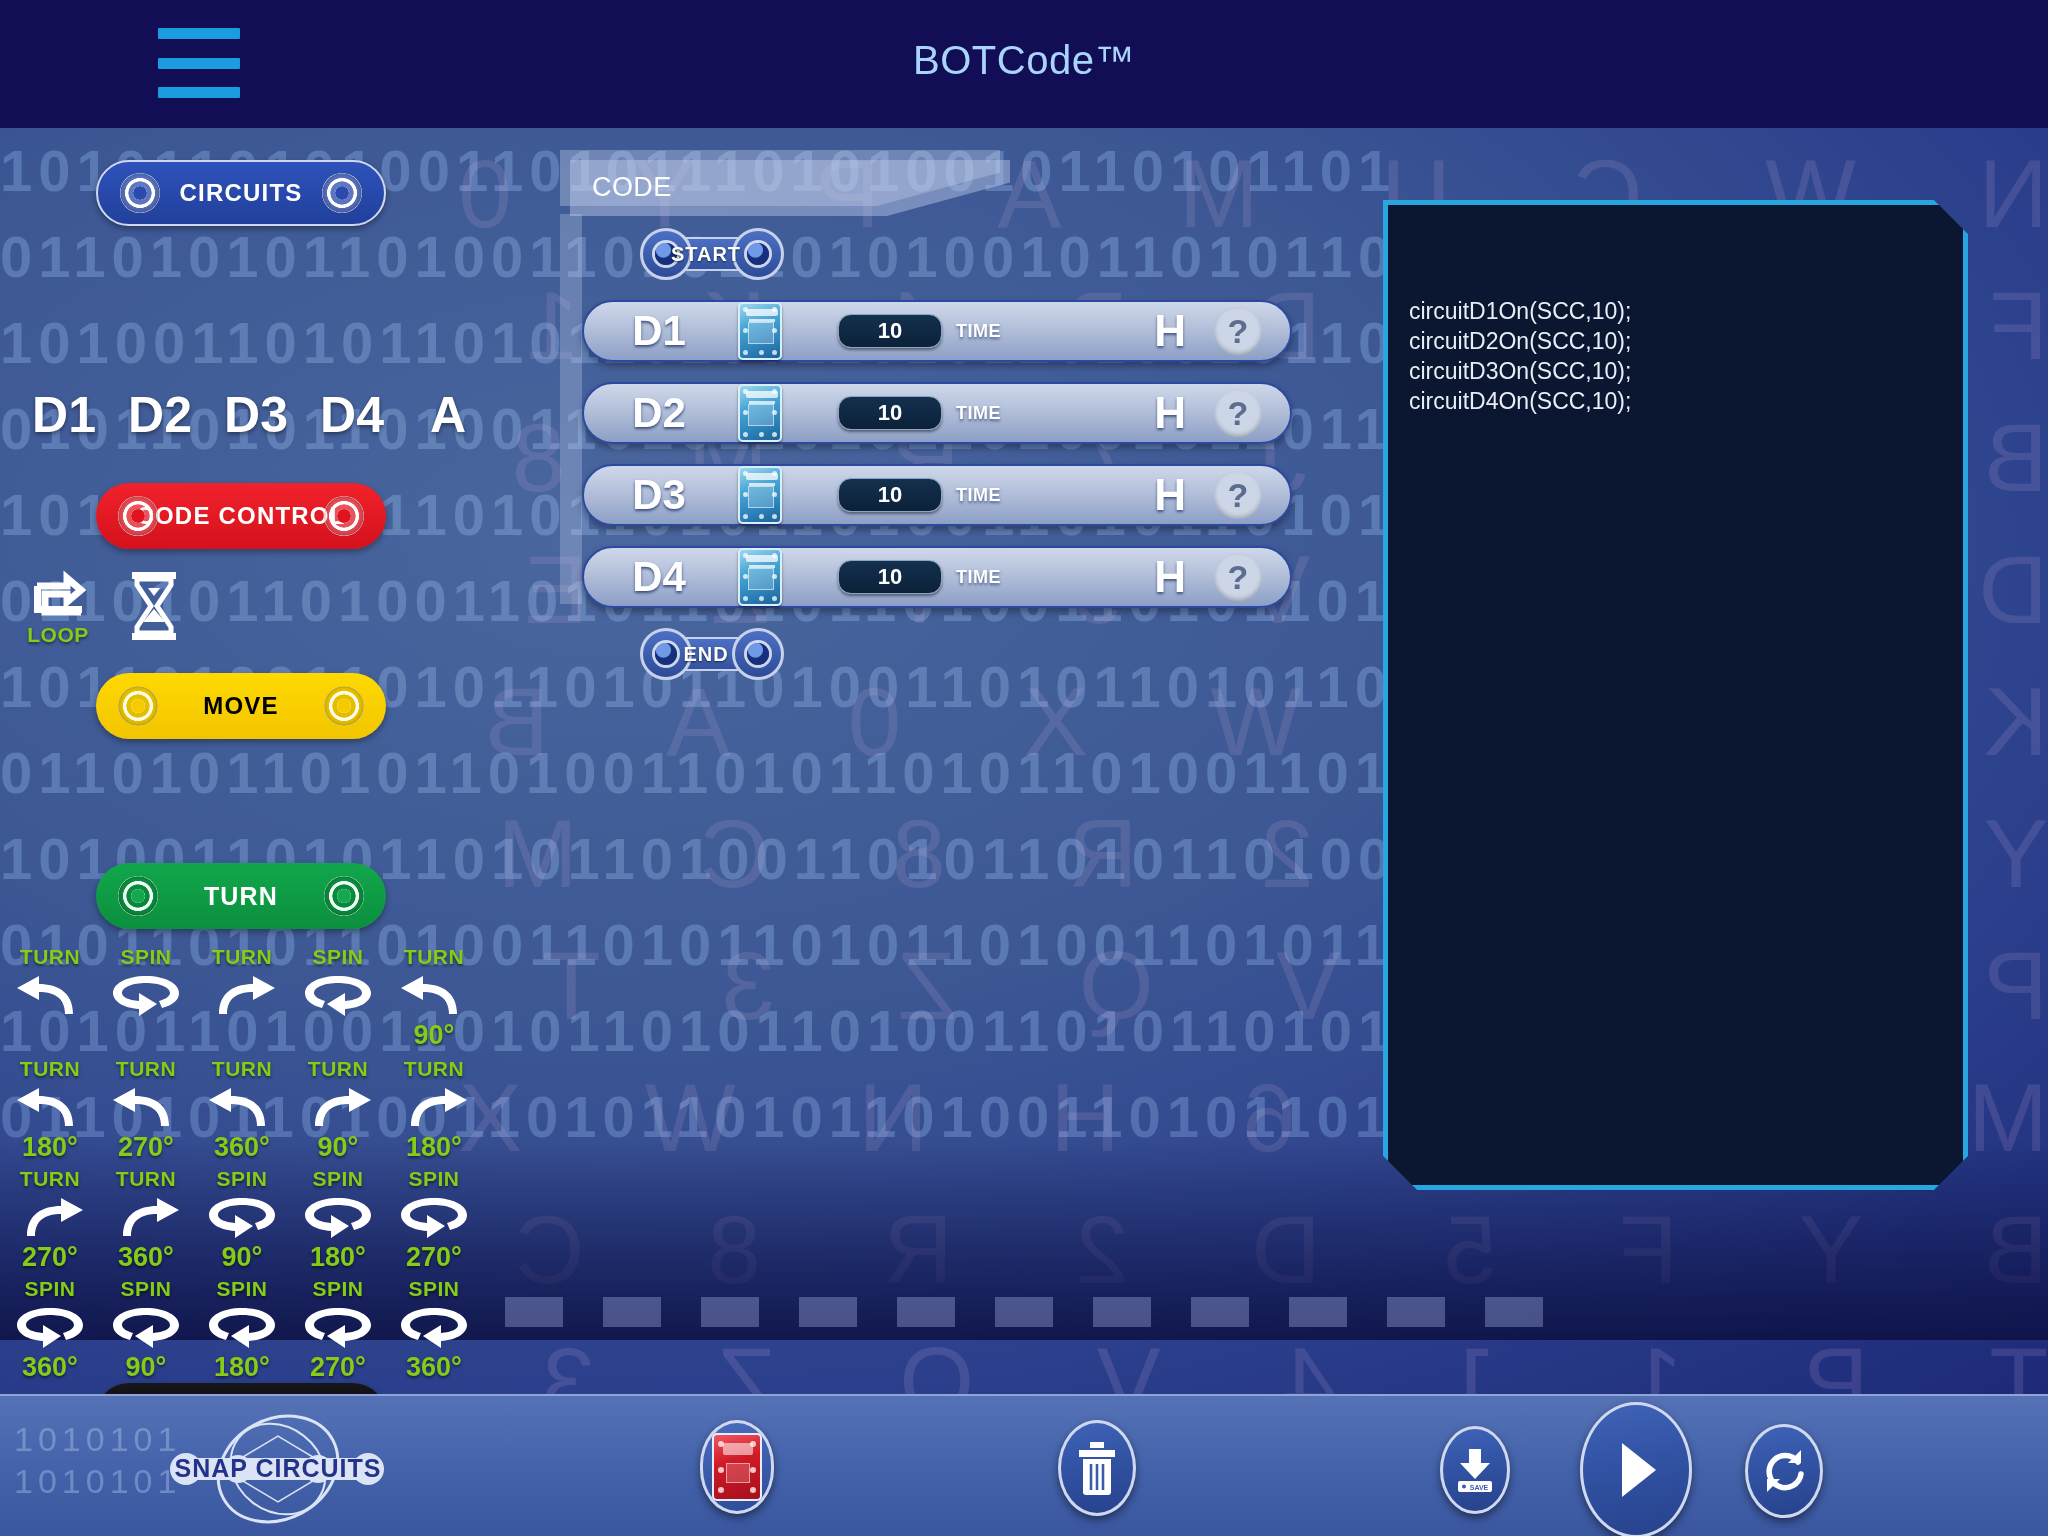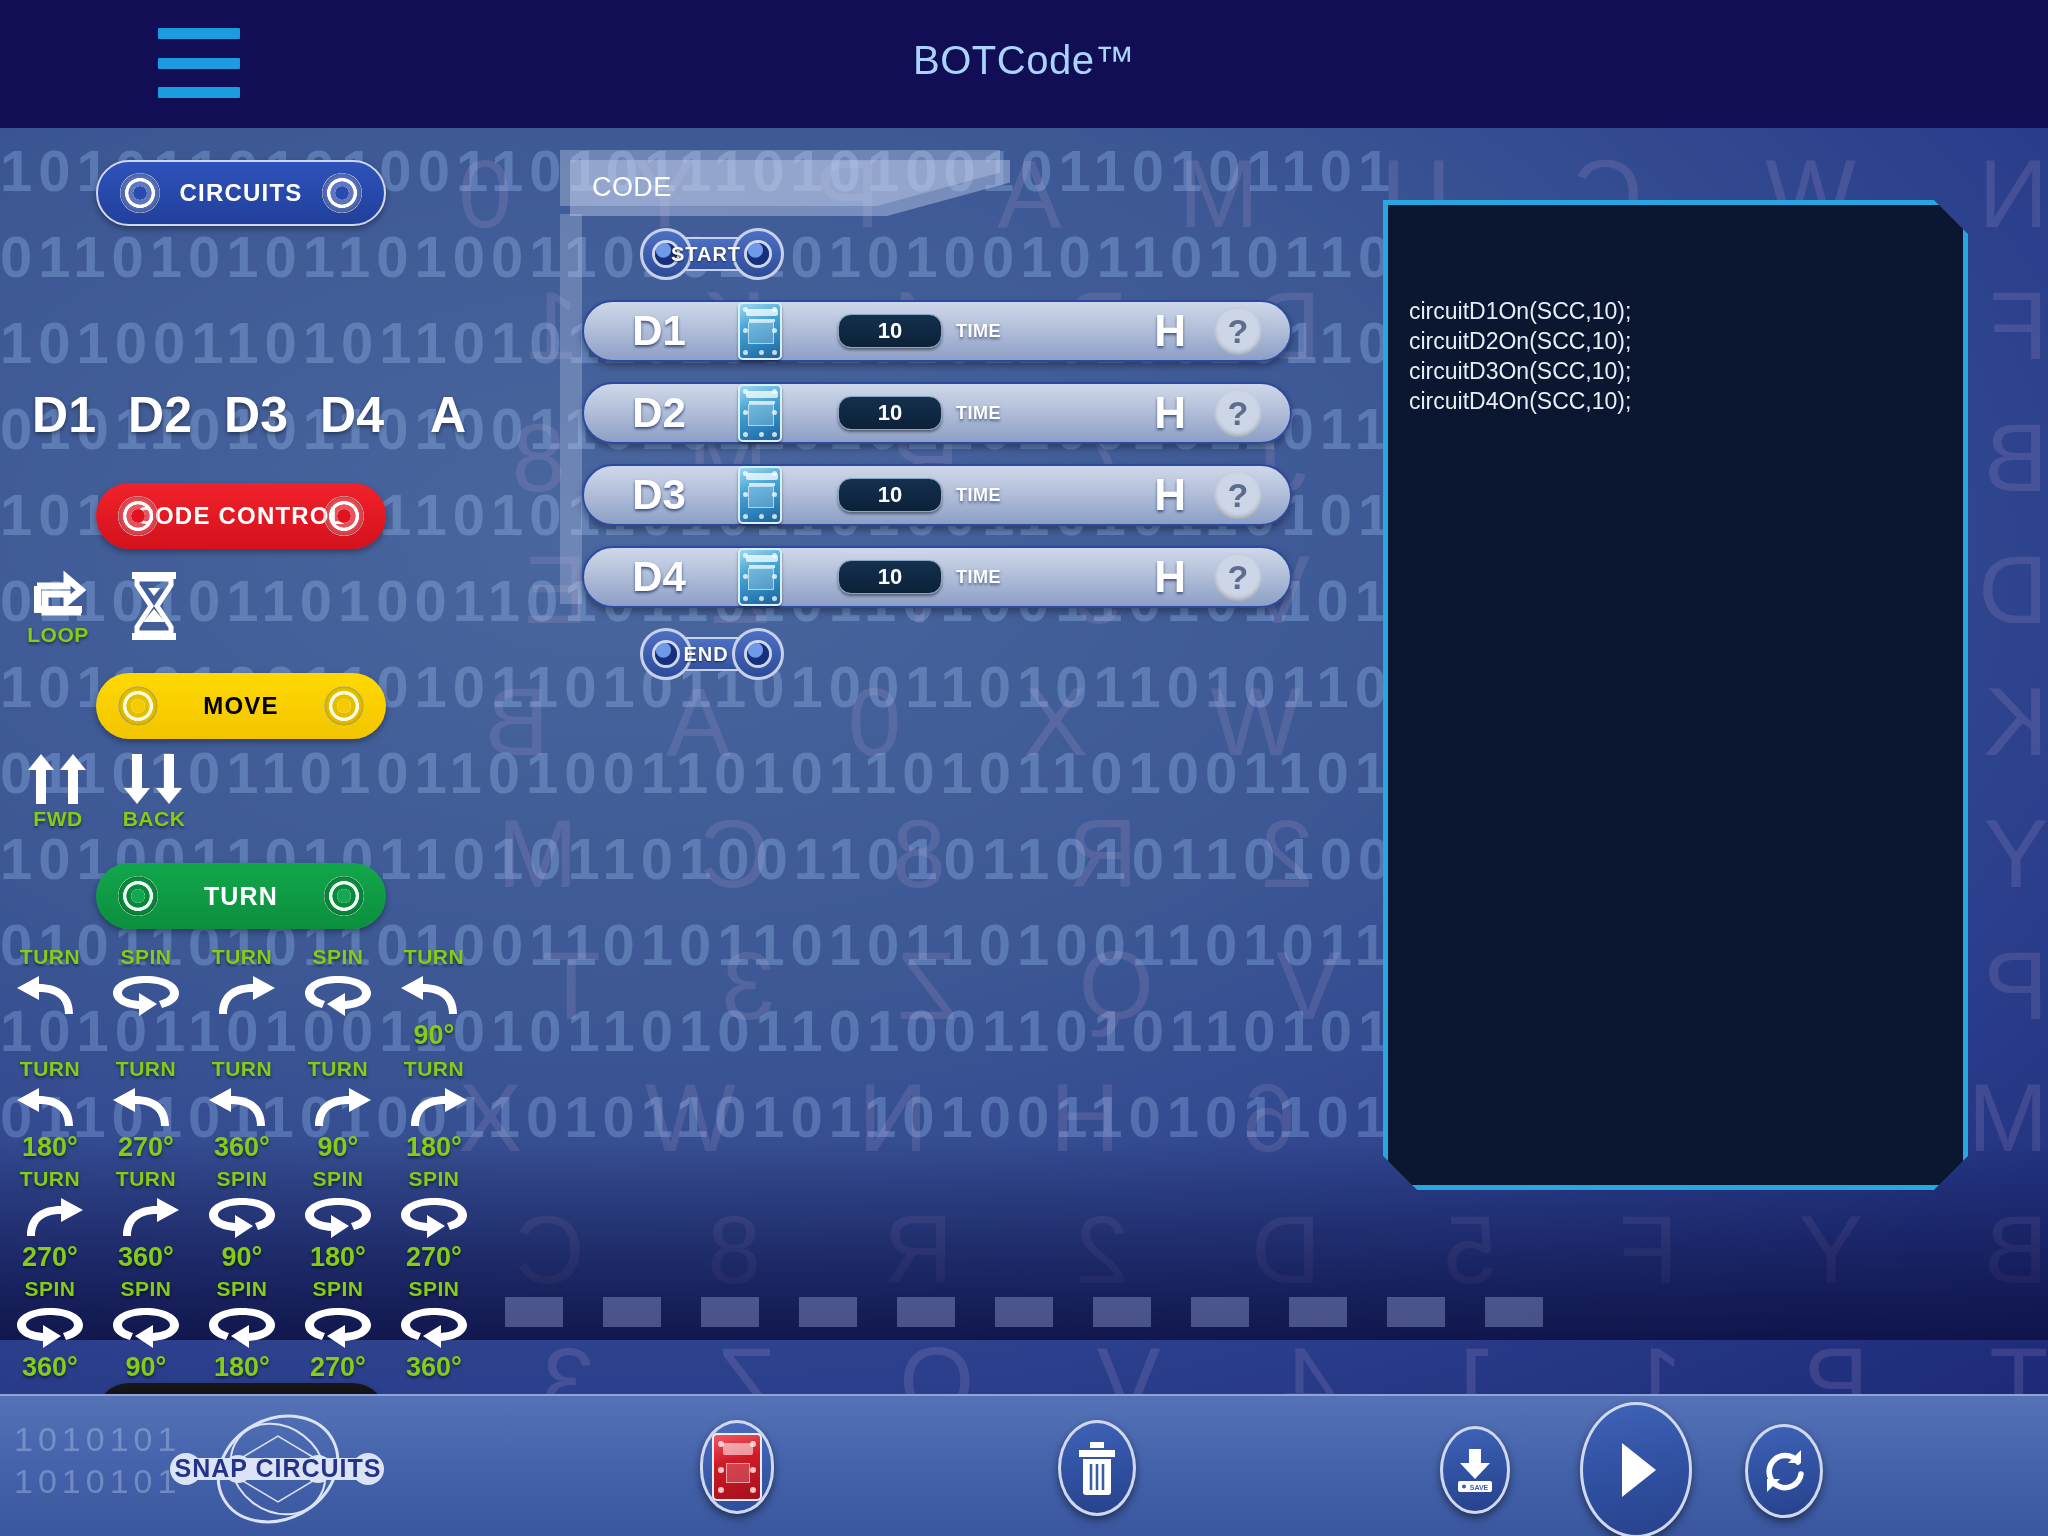--- a/index.html
+++ b/index.html
@@ -362,40 +362,20 @@
     <div class="pill" id="move-pill">
       <span class="snapL">
           <span class="snapdot"></span>
         </span>
       <span>MOVE</span>
       <span class="snapR">
           <span class="snapdot"></span>
         </span>
     </div>
 
-    <div class="icon-row" id="fwdback-row">
-      <div class="icon-cell">
-        <svg width="70" height="56" viewBox="0 0 70 56">
-          <g fill="#fff">
-            <path d="M18 4 l13 16 h-8 v34 h-10 V20 h-8 z"></path>
-            <path d="M50 4 l13 16 h-8 v34 h-10 V20 h-8 z"></path>
-          </g>
-        </svg>
-        <div class="cap">FWD</div>
-      </div>
-      <div class="icon-cell">
-        <svg width="70" height="56" viewBox="0 0 70 56">
-          <g fill="#fff">
-            <path d="M18 54 l13 -16 h-8 V4 h-10 v34 h-8 z"></path>
-            <path d="M50 54 l13 -16 h-8 V4 h-10 v34 h-8 z"></path>
-          </g>
-        </svg>
-        <div class="cap">BACK</div>
-      </div>
-    </div>
 
     <div class="pill" id="turn-pill">
       <span class="snapL">
           <span class="snapdot"></span>
         </span>
       <span>TURN</span>
       <span class="snapR">
           <span class="snapdot"></span>
         </span>
     </div>

